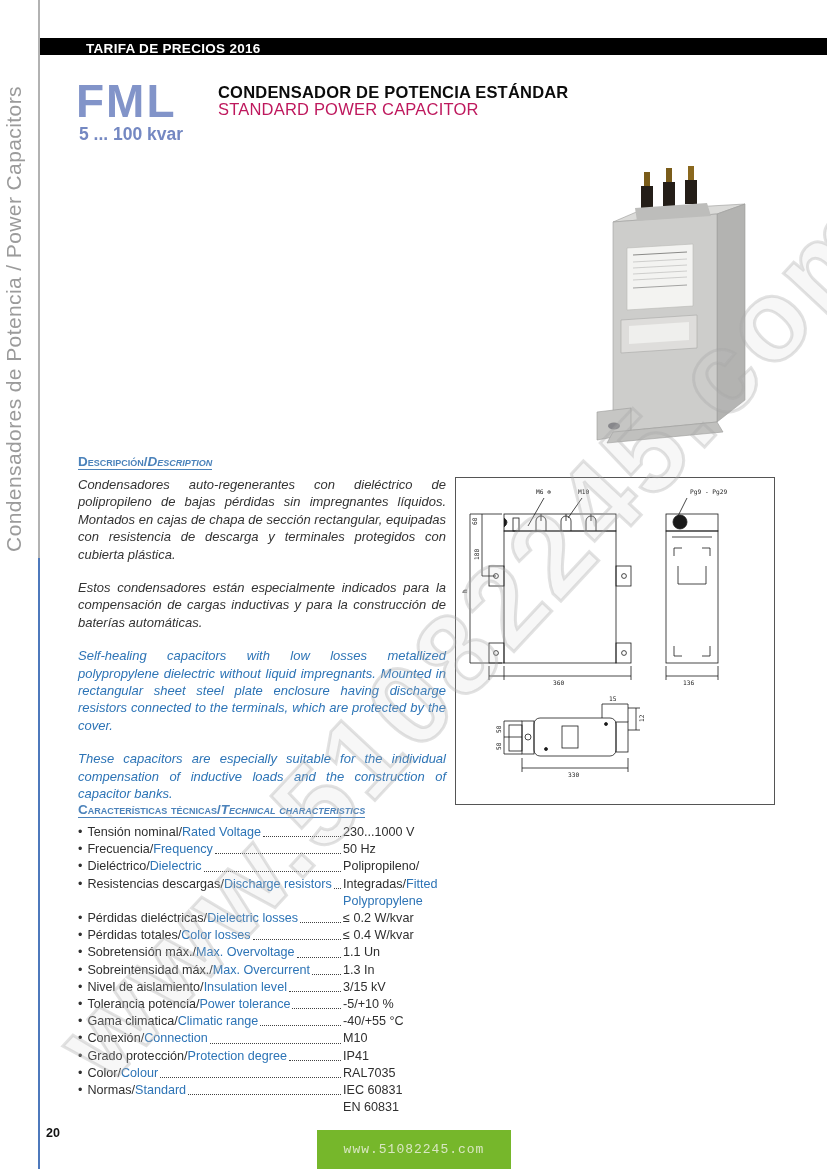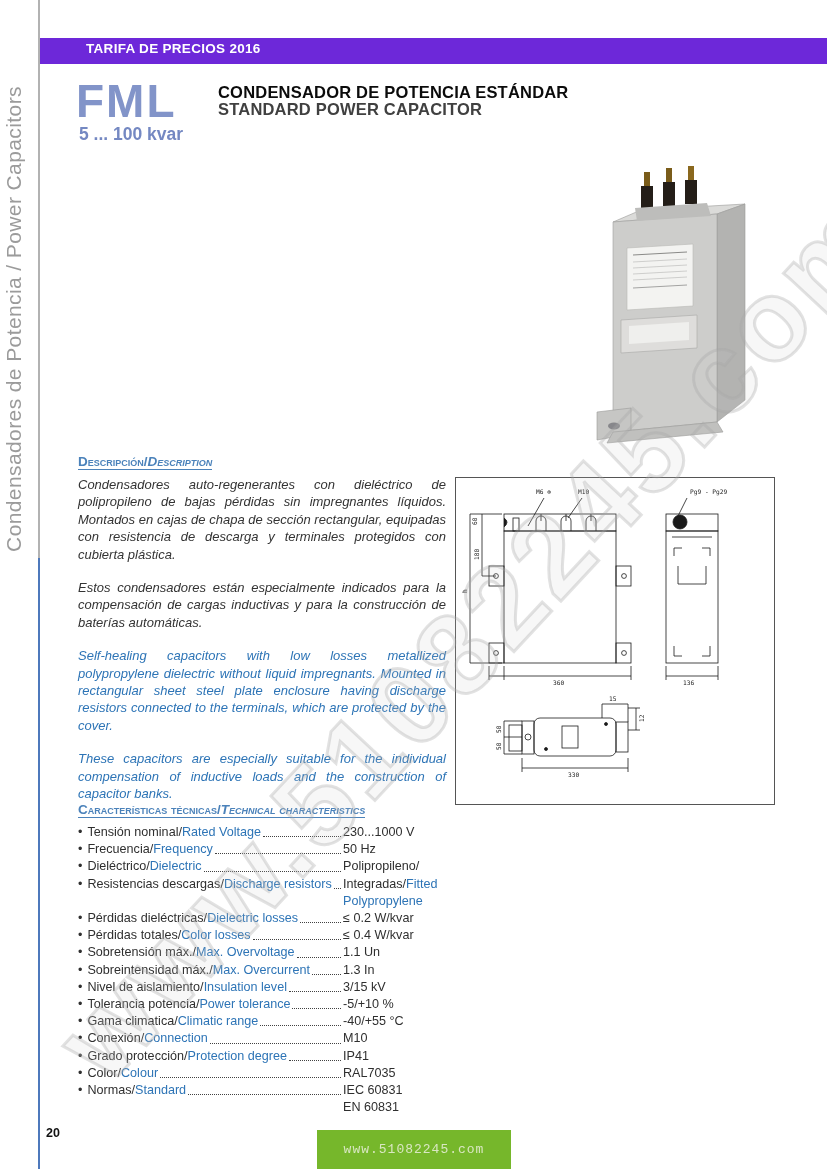--- a/index.html
+++ b/index.html
@@ -6,27 +6,27 @@
   .page{position:relative;width:827px;height:1169px;background:#ffffff;overflow:hidden;
         font-family:"Liberation Sans",sans-serif;color:#2f2f2f;}
   
   .rule-gray{position:absolute;left:38px;top:0;width:2px;height:558px;background:#b2b2b2;}
   .rule-blue{position:absolute;left:38px;top:558px;width:2px;height:611px;background:#4e79bc;}
   
   .side-label{position:absolute;left:2px;top:560px;width:482px;text-align:center;
       transform:rotate(-90deg);transform-origin:0 0;font-size:21px;color:#9b9b9b;
       letter-spacing:.4px;white-space:nowrap;}
   
-  .green-bar{position:absolute;left:40px;top:38px;width:787px;height:26px;background:#6d28d9;}
+  .green-bar{position:absolute;left:40px;top:38px;width:787px;height:17px;background:#000000;}
   .green-bar span{display:block;padding-left:46px;line-height:22px;color:#ffffff;
       font-weight:bold;font-size:13.5px;letter-spacing:.3px;}
   .fml{position:absolute;left:76px;top:74px;font-size:46px;font-weight:bold;color:#8294c9;letter-spacing:2px;}
   .range{position:absolute;left:79px;top:124px;font-size:17.5px;font-weight:bold;color:#7488c2;}
   .title-es{position:absolute;left:218px;top:83px;font-size:16.5px;font-weight:bold;color:#0b0b0b;letter-spacing:.2px;}
-  .title-en{position:absolute;left:218px;top:100px;font-size:16.5px;font-weight:bold;color:#404040;letter-spacing:.2px;}
+  .title-en{position:absolute;left:218px;top:100px;font-size:16.5px;font-weight:normal;color:#be185d;letter-spacing:.2px;}
   
   .photo{position:absolute;left:575px;top:160px;width:210px;height:295px;}
   
   .desc{position:absolute;left:78px;top:452px;width:368px;}
   .chars{position:absolute;left:78px;top:800px;width:369px;}
   .sec-head{display:inline-block;border-bottom:1.5px solid #4b82ba;color:#4b82ba;
       font-variant:small-caps;font-weight:bold;font-size:13.5px;margin-bottom:6px;line-height:15px;}
   .sec-head .en{font-style:italic;font-weight:bold;}
   .desc p{margin:0 0 16px 0;font-size:13px;line-height:17.4px;text-align:justify;color:#333333;font-style:italic;}
   .desc p.blue{color:#2d74b6;}

